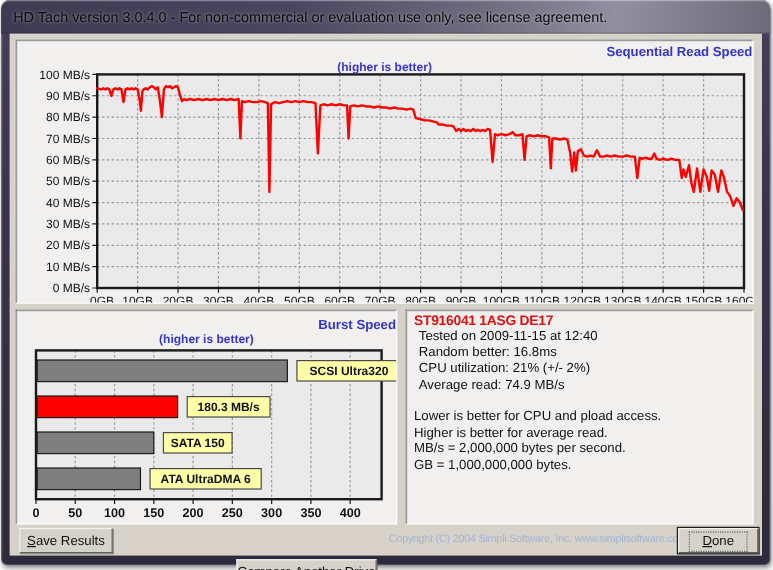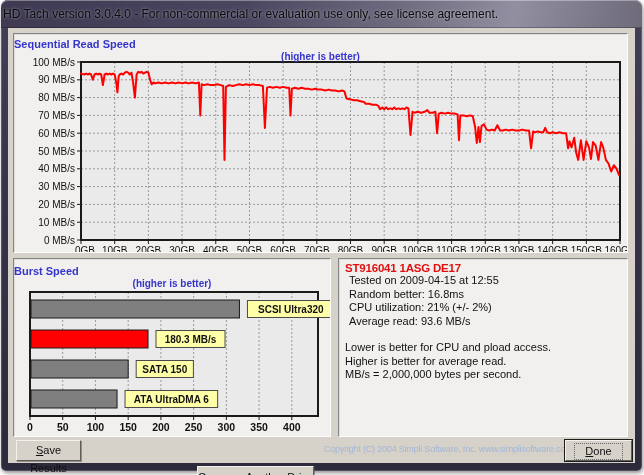--- a/index.html
+++ b/index.html
@@ -8,53 +8,53 @@
 
   .window { position:absolute; left:1px; top:0; width:641px; height:471px;
     border-radius:7px 7px 5px 5px;
     background:linear-gradient(to bottom,#45405a 0%,#38334a 40%,#2d2a3c 100%);
     box-shadow:1px 2px 4px rgba(0,0,0,0.45), inset 0 0 0 1px rgba(255,255,255,0.18); }
 
   .titlebar { position:absolute; left:0; top:0; right:0; height:28px;
     border-radius:7px 7px 0 0;
     background:linear-gradient(100deg,#3f3a52 0%,#4b4660 38%,#6f6b7f 62%,#918fa0 80%,#6e6a7a 100%);
     box-shadow:inset 0 1px 0 rgba(255,255,255,0.35), inset 0 -1px 0 rgba(0,0,0,0.25);
-    display:flex; align-items:center; padding-left:2px; }
+    display:flex; align-items:center; padding-left:10px; }
   .titlebar span { font-size:12px; color:#0b0b0e; text-shadow:0 0 3px rgba(255,255,255,0.5); white-space:nowrap; }
 
   .client { position:absolute; left:7px; top:28px; right:7px; bottom:8px; background:#d6d2ca; }
 
   .panel { position:absolute; background:#f1f0ee;
     border:1px solid; border-color:#858585 #fdfdfd #fdfdfd #858585;
     box-shadow:inset 1px 1px 0 rgba(0,0,0,0.08); }
 
   .panel-seq   { left:5px;  top:5px;   width:615px; height:220px; }
   .panel-burst { left:5px;  top:230px; width:318px; height:179px; }
   .panel-info  { left:330px; top:230px; width:290px; height:179px; padding:3px 6px; }
 
-  .chart-title { position:absolute; left:0; right:0; text-align:left; font-size:11px; font-weight:bold; color:#3535cd; }
+  .chart-title { position:absolute; left:0; right:0; text-align:right; font-size:11px; font-weight:bold; color:#3535cd; }
   .chart-sub   { position:absolute; left:0; right:0; text-align:center; font-size:10px; font-weight:bold; color:#3535cd; }
   .panel-seq .chart-title { top:4px; }  .panel-seq .chart-sub { top:17px; }
   .panel-burst .chart-title { top:6px; } .panel-burst .chart-sub { top:19px; }
 
   .chart-canvas { position:absolute; inset:0; }
   .chart-canvas svg { display:block; }
 
   .drive-name { font-size:11.5px; font-weight:bold; color:#e01010; letter-spacing:-0.2px; }
   .stat-line  { font-size:11px; color:#111; margin-left:4px; line-height:13.5px; }
   .notes-block { margin-top:13px; }
   .note-line  { font-size:11px; color:#111; line-height:13.5px; }
 
   .btn { position:absolute; top:412px; height:21px; background:#d6d2ca;
     border:1px solid; border-color:#f2f1ed #5f5d57 #5f5d57 #f2f1ed;
     box-shadow:1px 1px 0 rgba(90,88,82,0.55);
     font-family:"Liberation Sans", sans-serif; font-size:11px; color:#111;
     text-align:center; line-height:18px; cursor:default; }
   .btn u { text-decoration:underline; }
-  .btn-save    { left:8px;   width:65px; }
+  .btn-save    { left:8px;   width:78px; }
   .btn-upload  { left:89px;  width:81px; }
   .btn-compare { left:189px; width:117px;margin-top:26px; }
   .btn-done    { left:557px; width:67px; box-shadow:0 0 0 1px #1c1c1c, 1px 1px 0 rgba(90,88,82,0.55); }
   .btn-done .focus { display:inline-block; border:1px dotted #6a6a6a; padding:0 10px; line-height:15px; margin-top:1px; }
 
   .copyright { position:absolute; top:416px; left:316px; width:238px; text-align:center;
     font-size:9px; letter-spacing:-0.2px; color:#a3b6d4; white-space:nowrap; }
 </style>
 </head>
 <body>
@@ -204,28 +204,29 @@
               <line x1="277.8181818181818" y1="157" x2="277.8181818181818" y2="161" stroke="#1a1a1a" stroke-width="1"></line>
               <text x="277.8181818181818" y="172" text-anchor="middle" font-size="10.5" font-weight="bold" fill="#111">400</text>
             </svg>
           </div>
         <div class="chart-title">Burst Speed</div>
         <div class="chart-sub">(higher is better)</div>
       </div>
 
       <div class="panel panel-info">
         <div class="drive-name">ST916041 1ASG DE17</div>
-        <div class="stat-line">Tested on 2009-04-15 at 12:55</div>
+        <div class="stat-line">Tested on 2009-11-15 at 12:40</div>
         <div class="stat-line">Random better: 16.8ms</div>
         <div class="stat-line">CPU utilization: 21% (+/- 2%)</div>
-        <div class="stat-line">Average read: 93.6 MB/s</div>
+        <div class="stat-line">Average read: 74.9 MB/s</div>
         <div class="notes-block">
           <div class="note-line">Lower is better for CPU and pload access.</div>
           <div class="note-line">Higher is better for average read.</div>
           <div class="note-line">MB/s = 2,000,000 bytes per second.</div>
+          <div class="note-line">GB = 1,000,000,000 bytes.</div>
         </div>
       </div>
 
       <button class="btn btn-save"><u>S</u>ave Results</button>
       <button class="btn btn-compare"><u>C</u>ompare Another Drive</button>
       <div class="copyright">Copyright (C) 2004 Simpli Software, Inc.  www.simplisoftware.com</div>
       <button class="btn btn-done"><span class="focus"><u>D</u>one</span></button>
 
     </div>
   </div>

